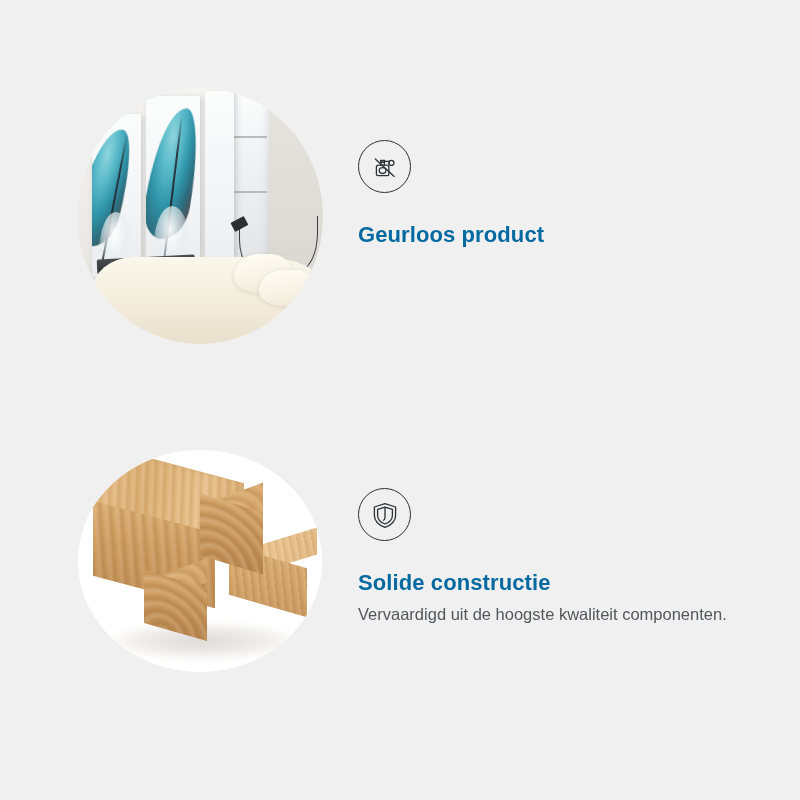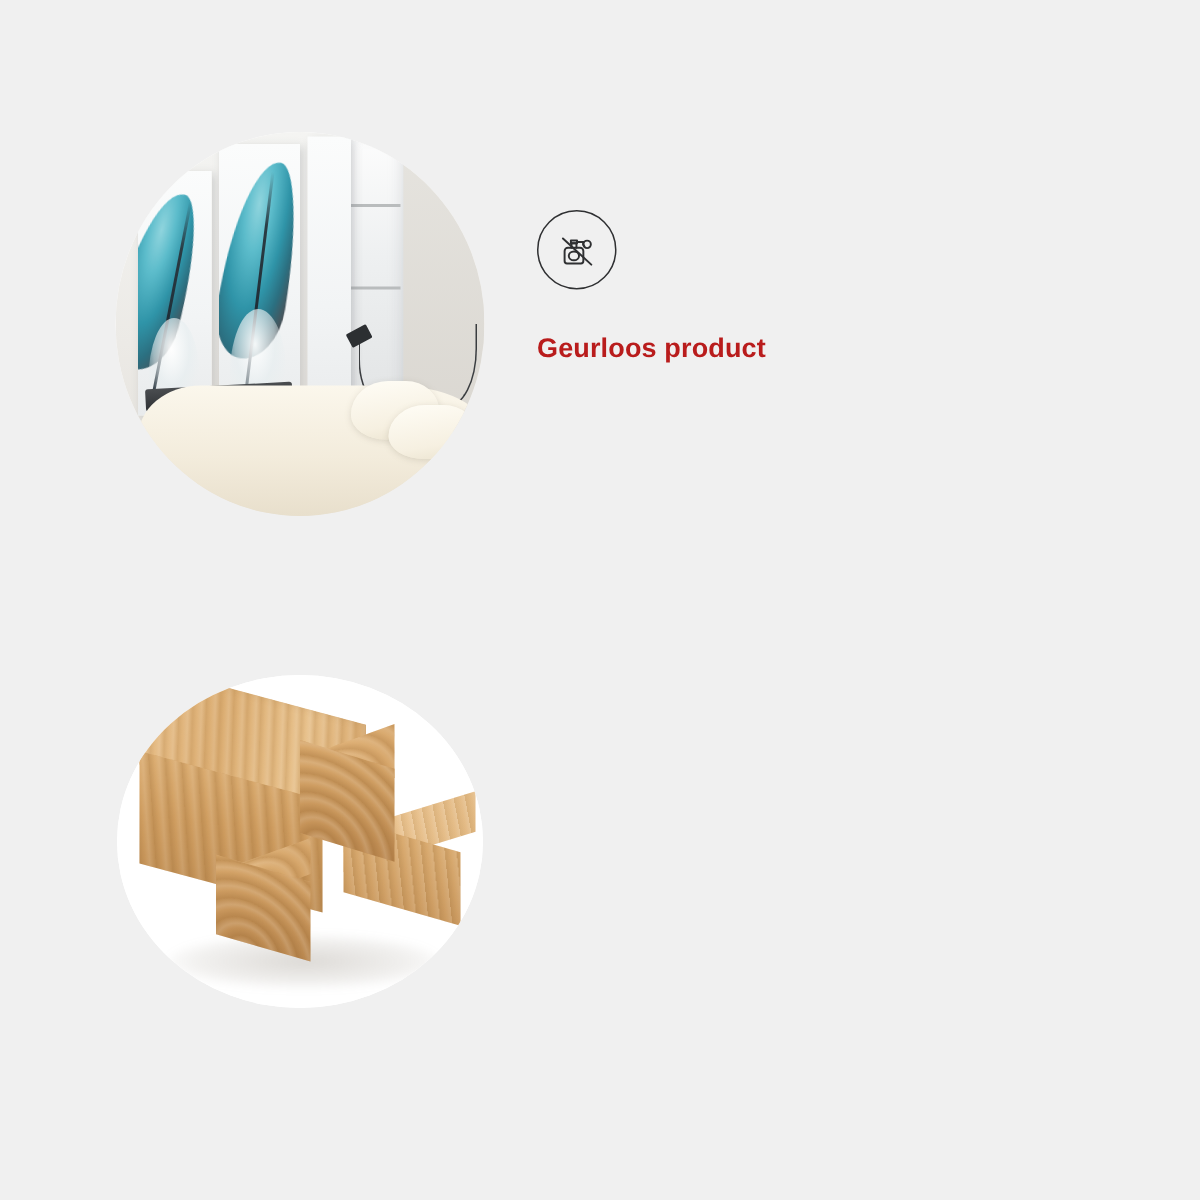--- a/index.html
+++ b/index.html
@@ -294,23 +294,23 @@
     border-radius: 50%;
     border: 1.6px solid #2f3032;
     display: flex;
     align-items: center;
     justify-content: center;
   }
   .icon-badge svg { display: block; }
 
   .feature-title {
     margin-top: 29px;
-    font-size: 18px;
+    font-size: 22px;
     font-weight: 700;
-    color: #b91c1c;
+    color: #0369a1;
     letter-spacing: .1px;
     line-height: 1.18;
   }
 
   .feature-desc {
     margin-top: 7px;
     font-size: 16.5px;
     font-weight: 400;
     color: #55565a;
     line-height: 1.45;
@@ -392,15 +392,31 @@
           <div class="beam beam-right-top"></div>
           <div class="beam beam-right-face"></div>
           <div class="beam beam-cube-top"></div>
           <div class="beam beam-cube-face"></div>
           <div class="beam beam-front-top"></div>
           <div class="beam beam-front-face"></div>
         </div>
       </div>
     </figure>
 
+    <div class="info info--solid">
+      <div class="icon-badge">
+        <svg width="32" height="32" viewBox="0 0 32 32" fill="none" stroke="#2f3032" stroke-width="1.3" stroke-linecap="round" stroke-linejoin="round">
+
+          <path d="M16 4.6 L26.6 8.0 v8.4 c0 5.3 -4.3 9.5 -10.6 12.0 C9.7 25.9 5.4 21.7 5.4 16.4 V8.0 z"></path>
+
+          <path d="M16 8.1 L23.4 10.4 v6.0 c0 3.8 -3.0 6.8 -7.4 8.6 -4.4 -1.8 -7.4 -4.8 -7.4 -8.6 v-6.0 z"></path>
+
+          <path d="M16 8.6 v10.1 a3.0 3.0 0 0 1 -1.4 2.5"></path>
+        </svg>
+      </div>
+
+      <h2 class="feature-title">Solide constructie</h2>
+
+      <p class="feature-desc">Vervaardigd uit de hoogste kwaliteit componenten.</p>
+    </div>
   </section>
 
 </div>
 
 </body></html>

